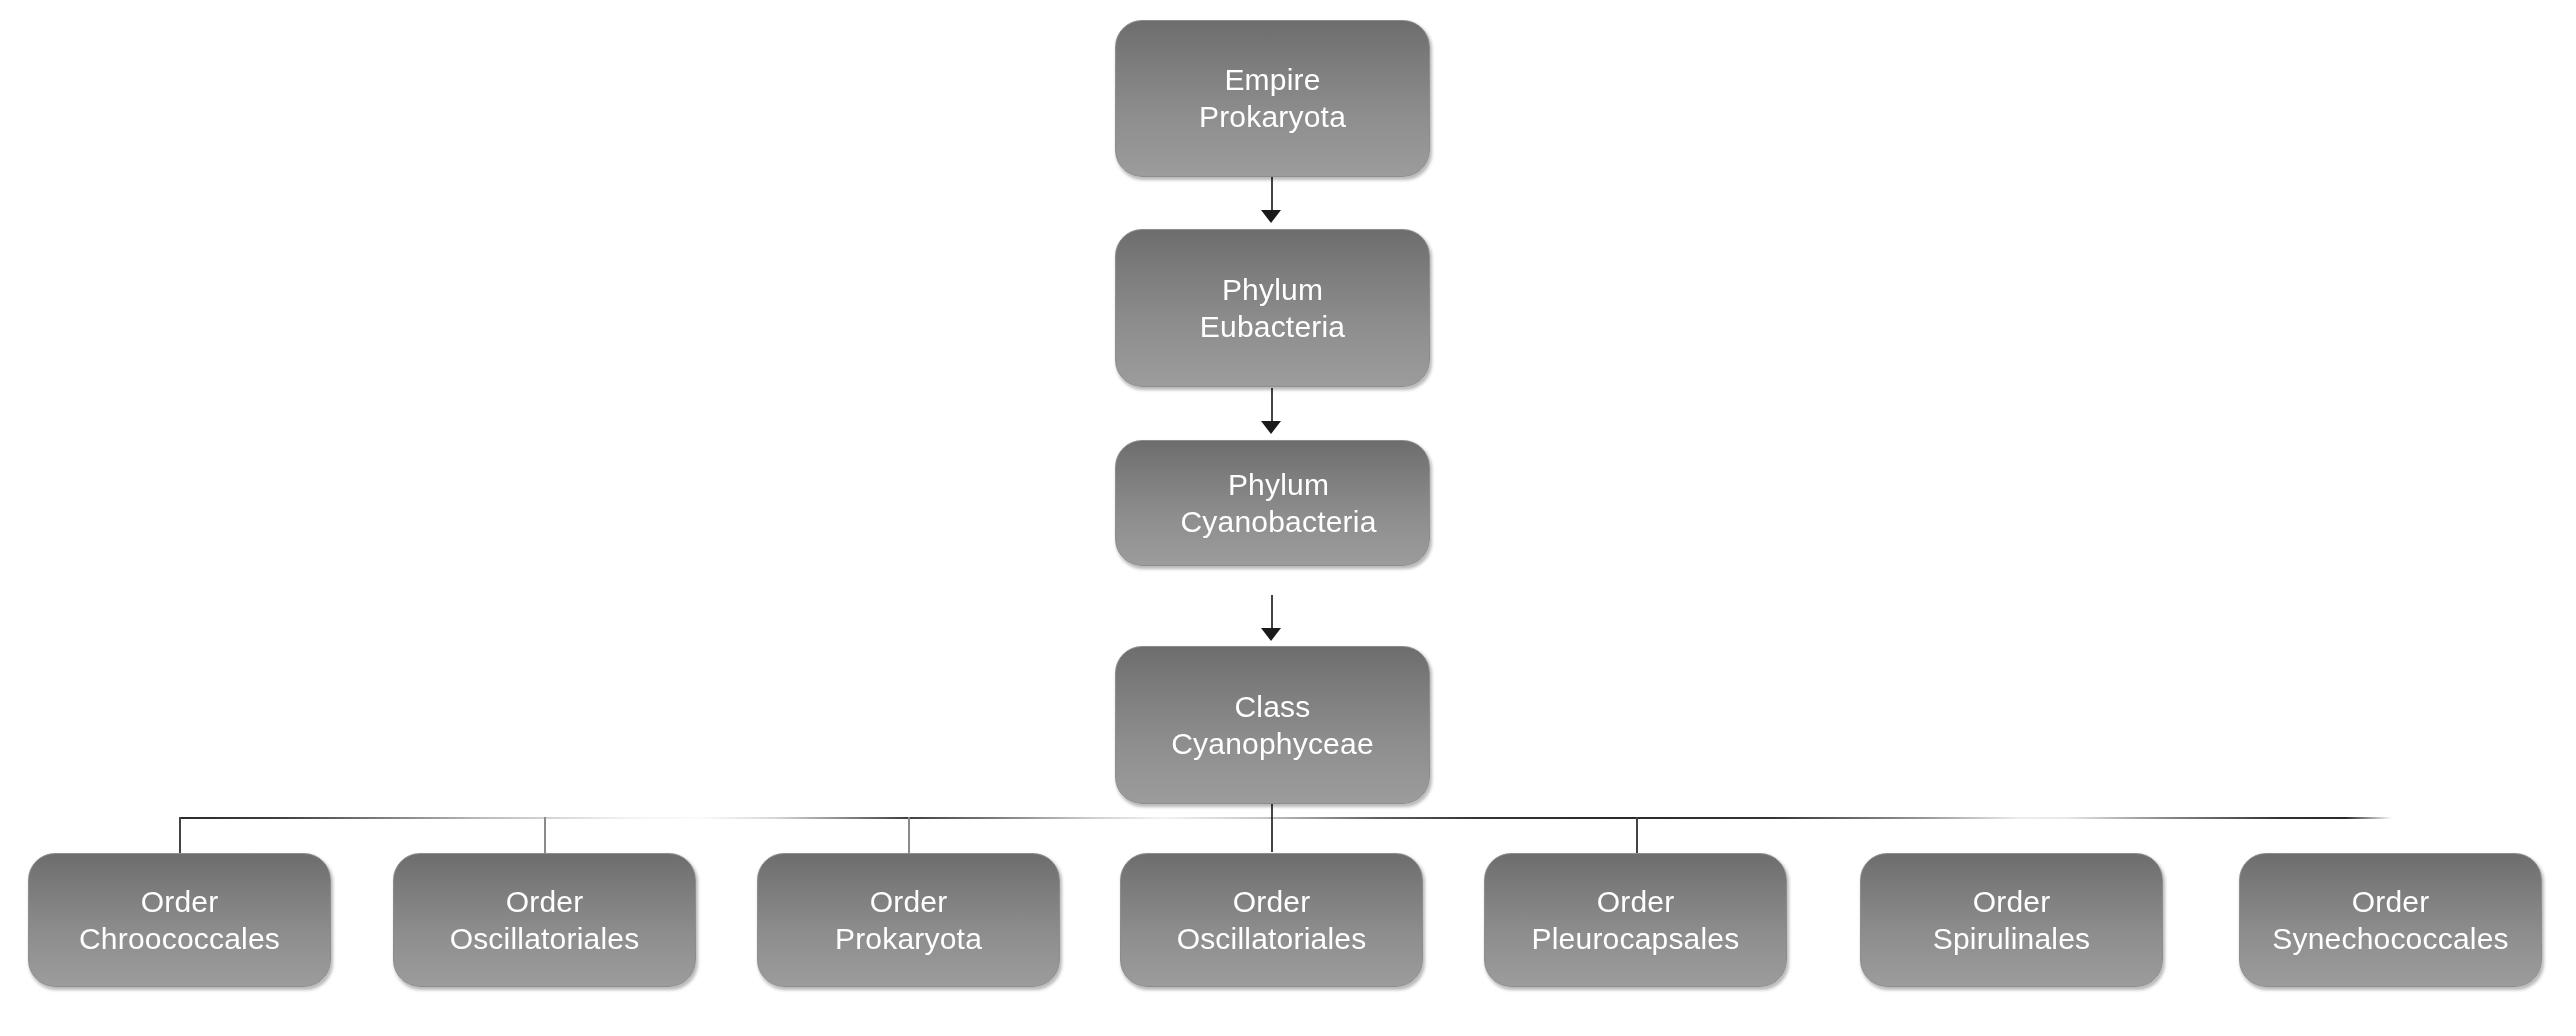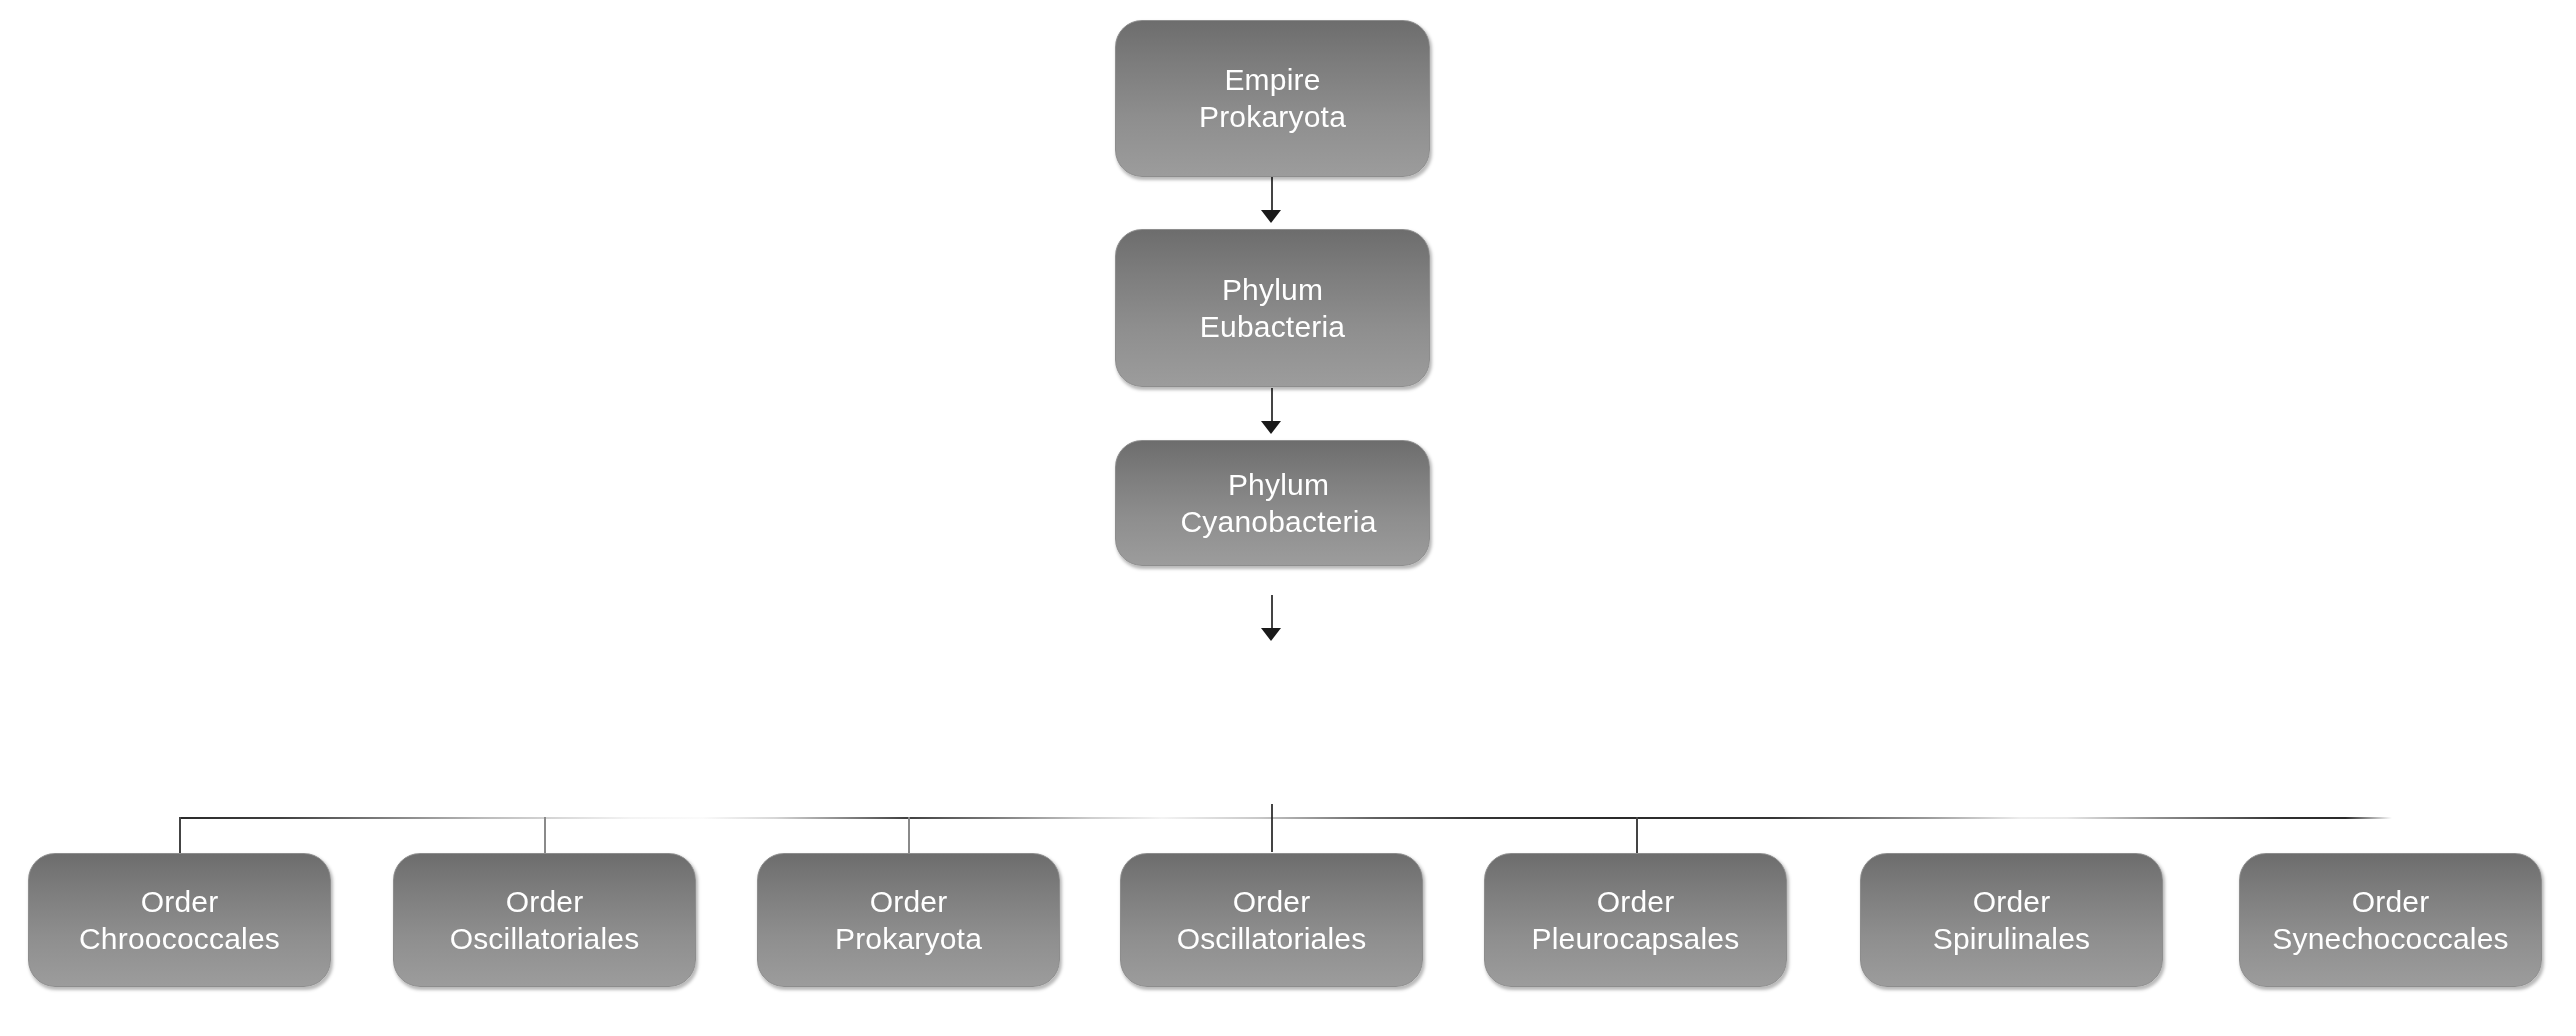--- a/index.html
+++ b/index.html
@@ -137,20 +137,24 @@
   <div class="arrowhead" style="left:1261px; top:421px;"></div>
 
   <div class="node" style="left:1115px; top:440px; width:315px; height:126px;padding-left:12px;">
     <span class="rank">Phylum</span>
     <span class="taxon">Cyanobacteria</span>
   </div>
 
   <div class="vline" style="left:1271px; top:595px; height:39px;"></div>
   <div class="arrowhead" style="left:1261px; top:628px;"></div>
 
+  <div class="node" style="left:1115px; top:646px; width:315px; height:158px;">
+    <span class="rank">Class</span>
+    <span class="taxon">Cyanophyceae</span>
+  </div>
 
   <div class="vline" style="left:1271px; top:804px; height:48px;"></div>
 
   <div class="hbar hbar-a" style="left:179px; top:817px; width:727px;"></div>
   <div class="hbar hbar-b" style="left:906px; top:817px; width:711px;"></div>
   <div class="hbar hbar-c" style="left:1617px; top:817px; width:775px;"></div>
 
   <div class="vline" style="left:179px; top:817px; height:37px;"></div>
   <div class="vline-soft" style="left:544px; top:817px; height:37px;"></div>
   <div class="vline-soft" style="left:908px; top:817px; height:37px;"></div>

